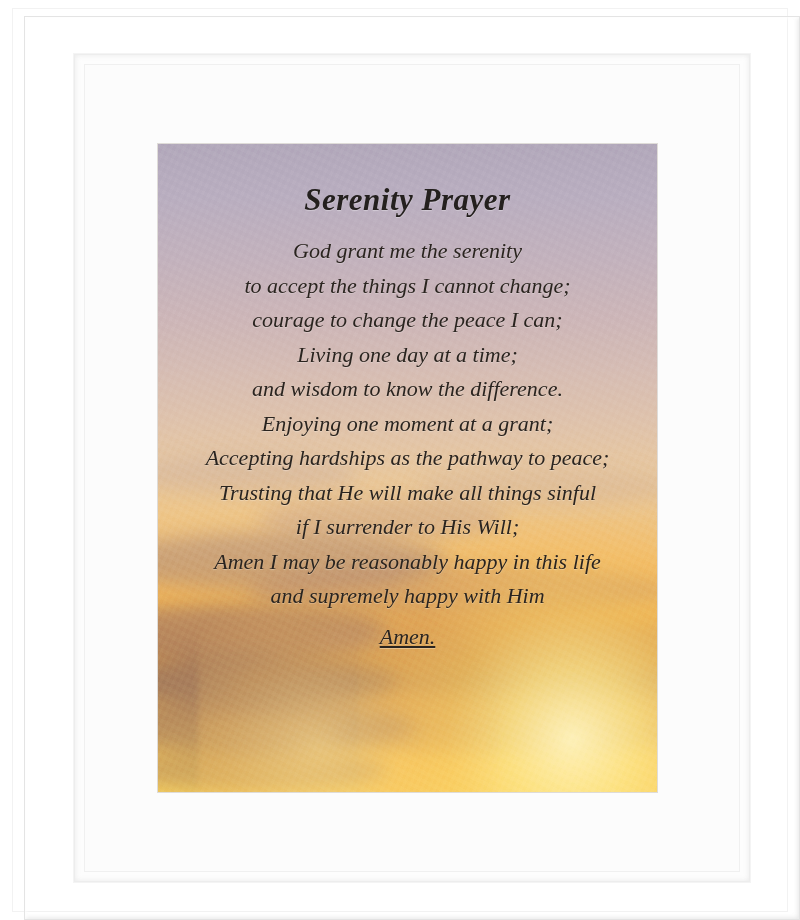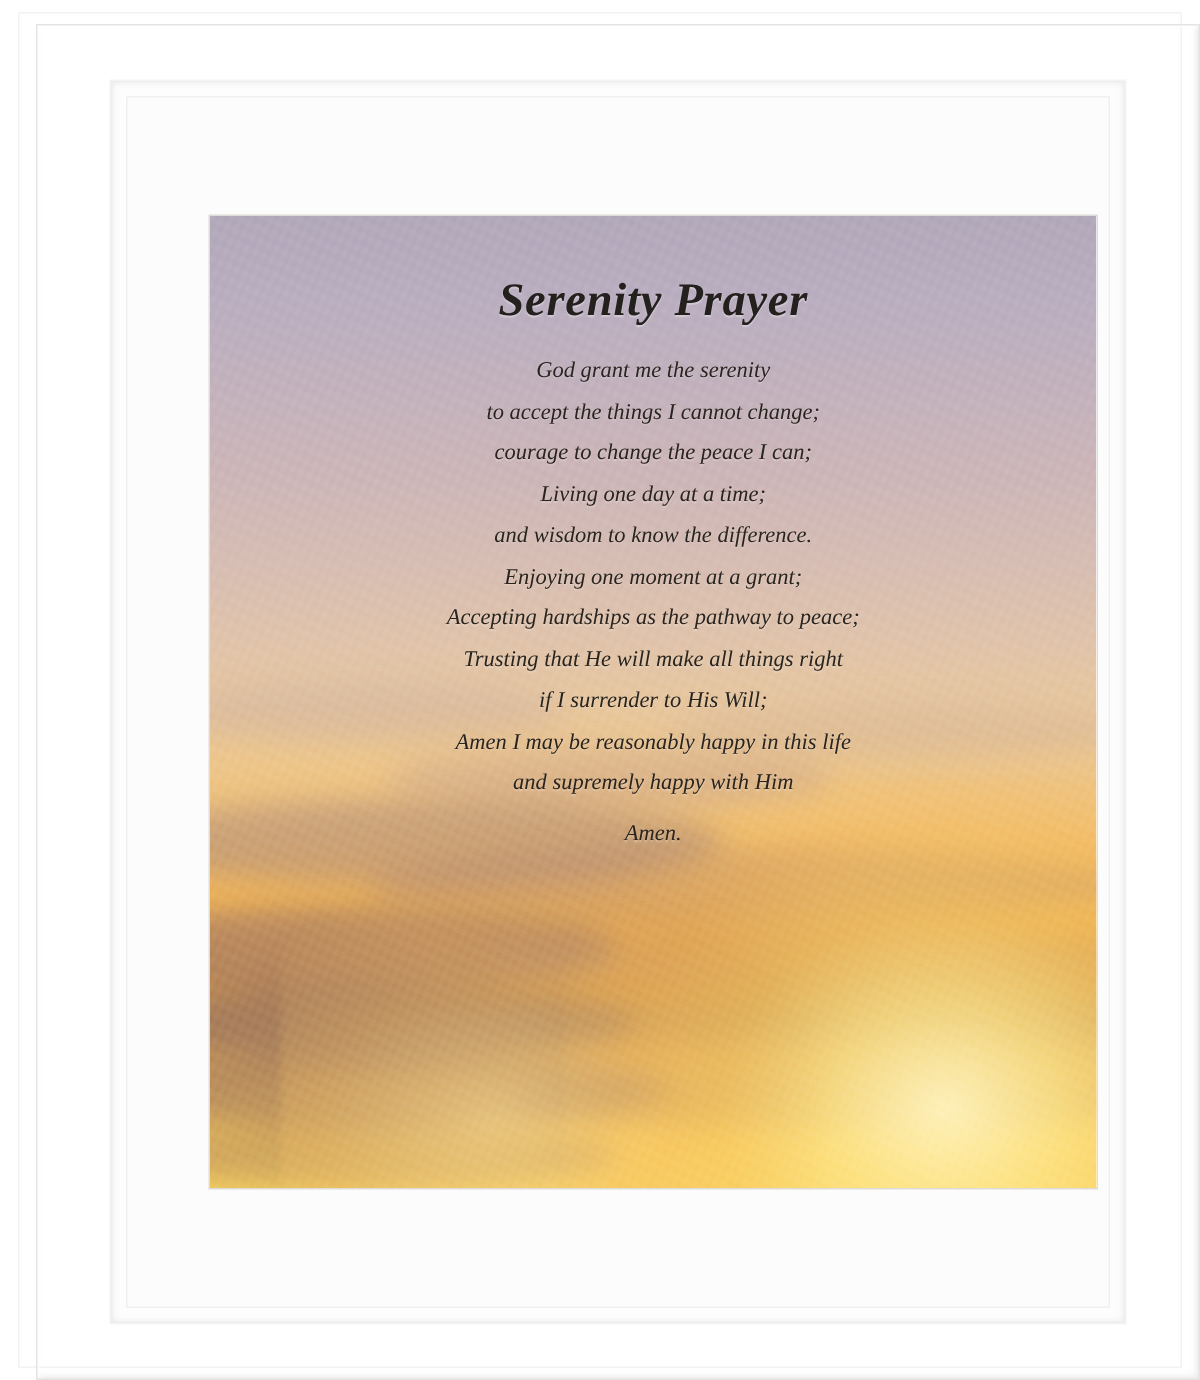--- a/index.html
+++ b/index.html
@@ -59,23 +59,23 @@
     top: 56px;
     width: 656px;
     height: 808px;
     background: #fcfcfc;
     box-shadow: inset 0 0 0 1px #f0f0f0;
   }
 
   
   .art-wrap {
     position: absolute;
-    left: 128px;
+    left: 146px;
     top: 136px;
-    width: 591px;
+    width: 499px;
     height: 648px;
     overflow: hidden;
     box-shadow: 0 0 0 1px rgba(170,160,150,0.35);
   }
 
   
   .sky {
     position: absolute;
     inset: 0;
     background:
@@ -172,30 +172,31 @@
     font-size: 31px;
     color: #24201e;
     letter-spacing: 0.5px;
     margin-bottom: 22px;
     text-shadow: 0 1px 1px rgba(255,255,255,0.35);
     white-space: nowrap;
   }
   .poem-line {
     font-family: "Liberation Serif", serif;
     font-style: italic;
-    font-size: 15px;
+    font-size: 22px;
     line-height: 1.0;
     color: #2a241f;
     margin: 0 0 12.5px 0;
     text-align: center;
     white-space: nowrap;
     text-shadow: 0 1px 1px rgba(255,255,255,0.30);
   }
   .poem-line.amen {
     margin-top: 6px;
+    text-decoration: underline;
   }
 </style>
 </head>
 <body>
 
 <div class="frame-outer">
   <div class="frame-bevel-out"></div>
 
   <div class="frame-inner-lip"></div>
 
@@ -221,20 +222,20 @@
 
     <div class="poem">
       <div class="poem-title">Serenity Prayer</div>
       <p class="poem-line">God grant me the serenity</p>
       <p class="poem-line">to accept the things I cannot change;</p>
       <p class="poem-line">courage to change the peace I can;</p>
       <p class="poem-line">Living one day at a time;</p>
       <p class="poem-line">and wisdom to know the difference.</p>
       <p class="poem-line">Enjoying one moment at a grant;</p>
       <p class="poem-line">Accepting hardships as the pathway to peace;</p>
-      <p class="poem-line">Trusting that He will make all things right</p>
+      <p class="poem-line">Trusting that He will make all things sinful</p>
       <p class="poem-line">if I surrender to His Will;</p>
       <p class="poem-line">Amen I may be reasonably happy in this life</p>
       <p class="poem-line">and supremely happy with Him</p>
       <p class="poem-line amen">Amen.</p>
     </div>
   </div>
 </div>
 
 </body></html>

